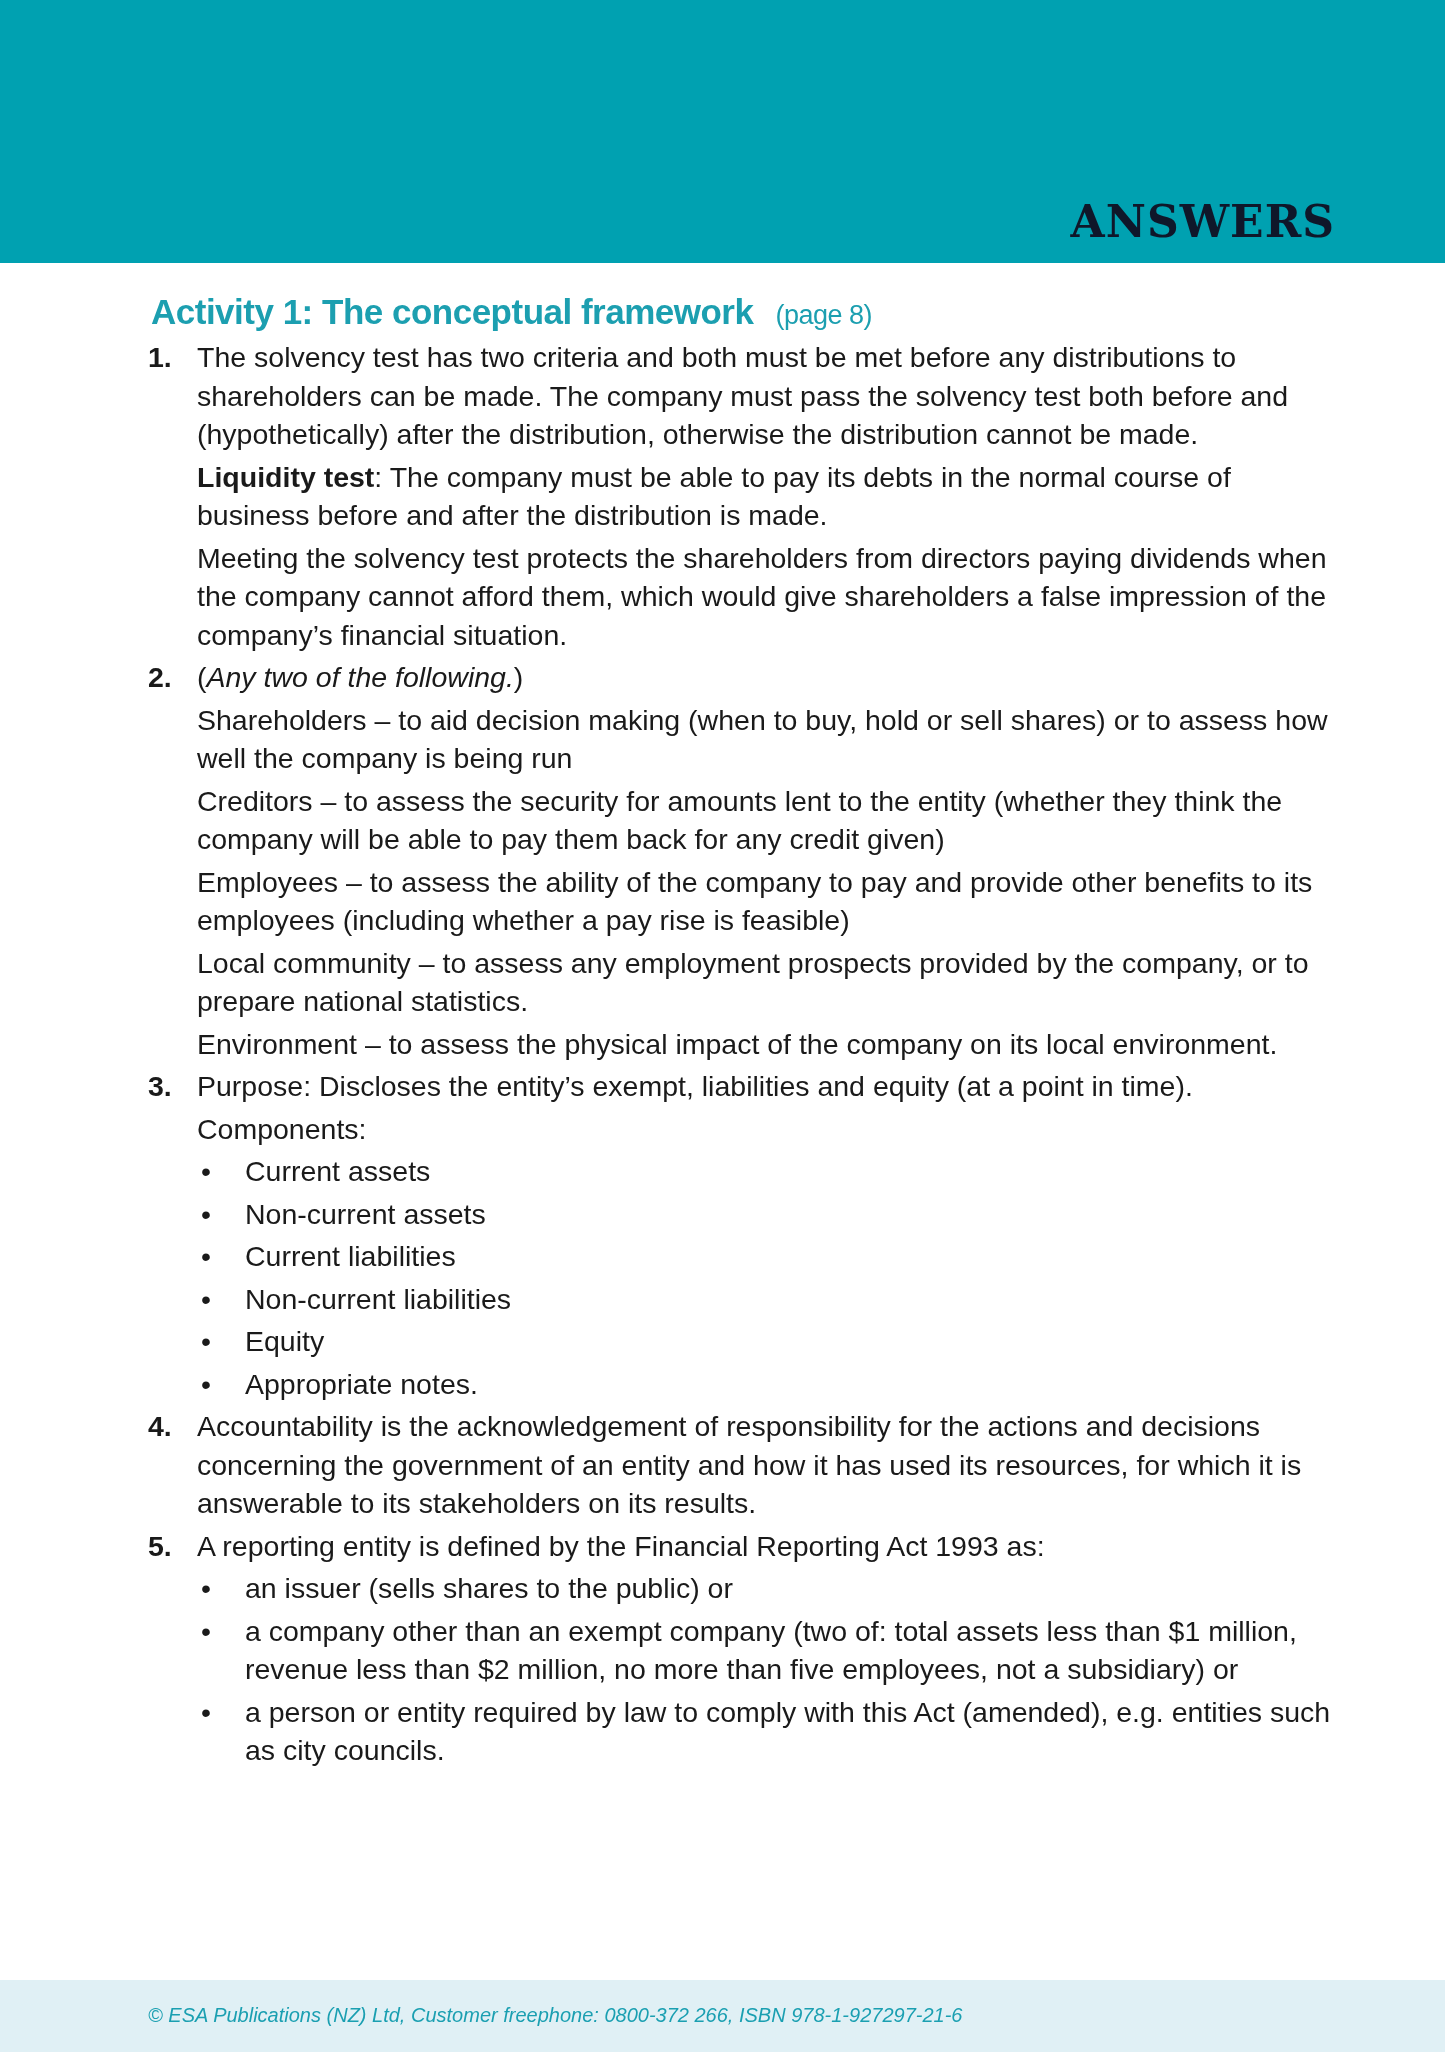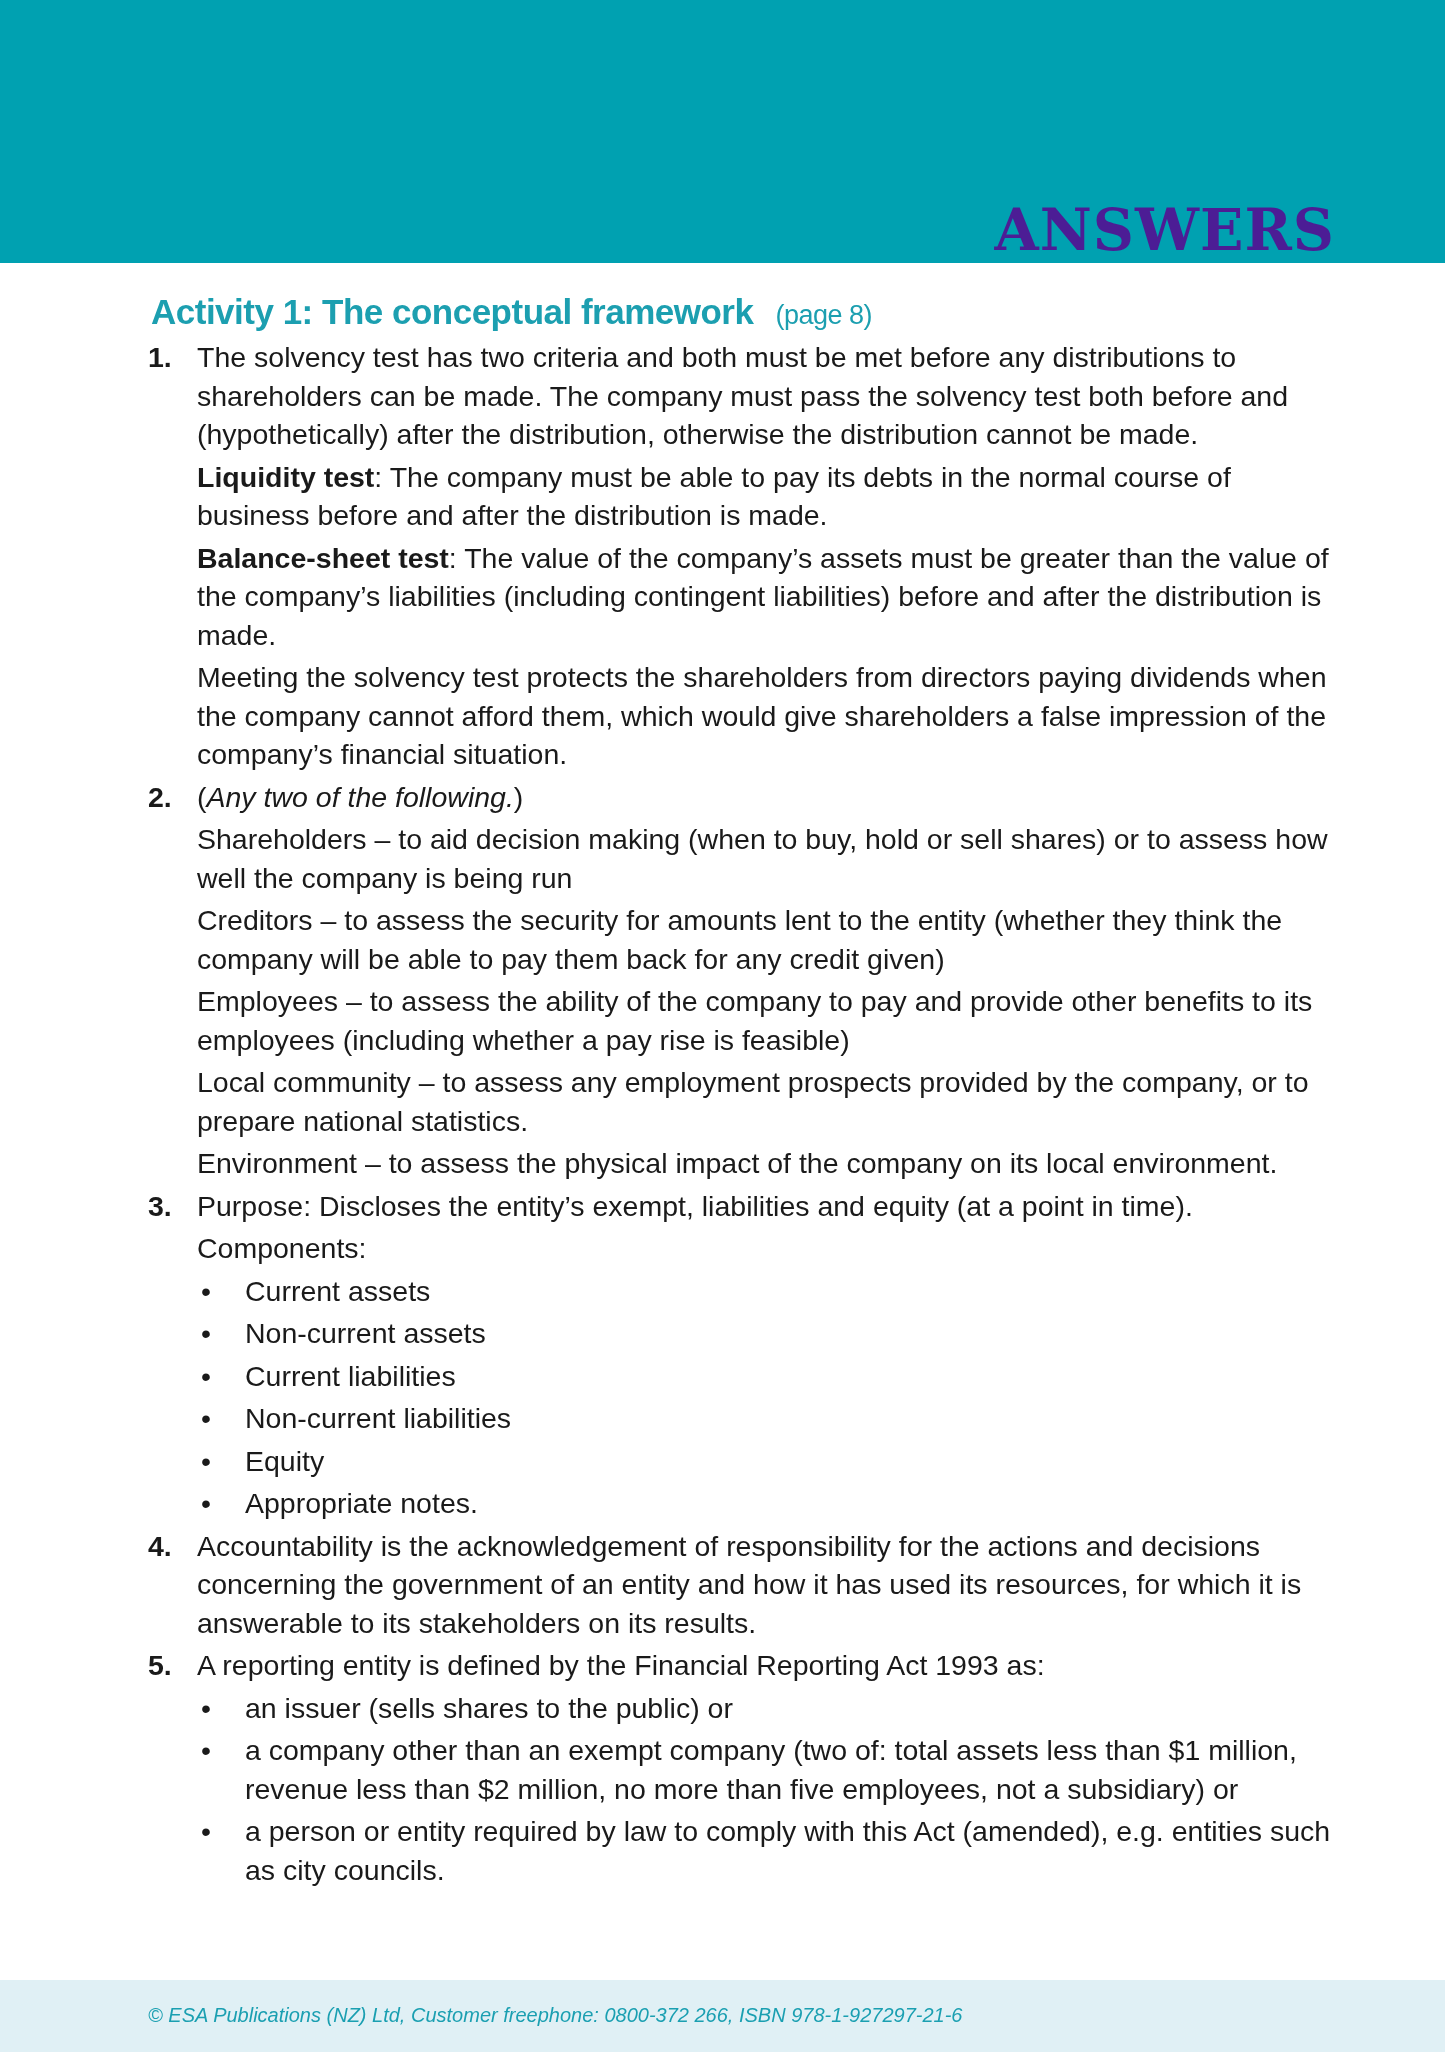--- a/index.html
+++ b/index.html
@@ -1,20 +1,20 @@
 <!DOCTYPE html>
 <html><head>
 <meta charset="utf-8">
 <style>
   html, body { margin:0; padding:0; }
   body { width:1445px; height:2052px; background:#ffffff; position:relative; overflow:hidden;
          font-family:"Liberation Sans", sans-serif; color:#1a1a1a; }
   .banner { position:absolute; left:0; top:0; width:1445px; height:263px; background:#00a1b1; }
   .banner-title { position:absolute; right:110px; top:196px; font-family:"DejaVu Serif", serif;
-                  font-size:57px; font-weight:bold; color:#4c1d95; letter-spacing:1px; }
+                  font-size:44px; font-weight:bold; color:#0f172a; letter-spacing:1px; }
   .content { position:absolute; left:148px; top:292px; width:1195px; }
   .heading { font-size:35px; font-weight:bold; color:#1c9fb0; margin:0 0 6px 3px; letter-spacing:-0.5px; }
   .heading .page-ref { font-weight:normal; font-size:27px; margin-left:22px; }
   .q { position:relative; padding-left:49px; font-size:28.5px; line-height:38.5px; }
   .q .num { position:absolute; left:0; top:0; font-weight:bold; }
   .para { margin:0 0 4px 0; }
   .bold { font-weight:bold; }
   .ital { font-style:italic; }
   .bullets { list-style:none; margin:0; padding:0; }
   .bullets li { position:relative; padding-left:48px; margin-bottom:4px; }
@@ -31,21 +31,20 @@
 
 <div class="content">
   <div class="heading">
     <span>Activity 1: The conceptual framework</span><span class="page-ref">(page 8)</span>
   </div>
 
   <div class="q">
     <span class="num">1.</span>
     <p class="para">The solvency test has two criteria and both must be met before any distributions to shareholders can be made. The company must pass the solvency test both before and (hypothetically) after the distribution, otherwise the distribution cannot be made.</p>
     <p class="para"><span class="bold">Liquidity test</span><span>: The company must be able to pay its debts in the normal course of business before and after the distribution is made.</span></p>
-    <p class="para"><span class="bold">Balance-sheet test</span><span>: The value of the company’s assets must be greater than the value of the company’s liabilities (including contingent liabilities) before and after the distribution is made.</span></p>
     <p class="para">Meeting the solvency test protects the shareholders from directors paying dividends when the company cannot afford them, which would give shareholders a false impression of the company’s financial situation.</p>
   </div>
 
   <div class="q">
     <span class="num">2.</span>
     <p class="para"><span>(</span><span class="ital">Any two of the following.</span><span>)</span></p>
     <p class="para">Shareholders – to aid decision making (when to buy, hold or sell shares) or to assess how well the company is being run</p>
     <p class="para">Creditors – to assess the security for amounts lent to the entity (whether they think the company will be able to pay them back for any credit given)</p>
     <p class="para">Employees – to assess the ability of the company to pay and provide other benefits to its employees (including whether a pay rise is feasible)</p>
     <p class="para">Local community – to assess any employment prospects provided by the company, or to prepare national statistics.</p>

